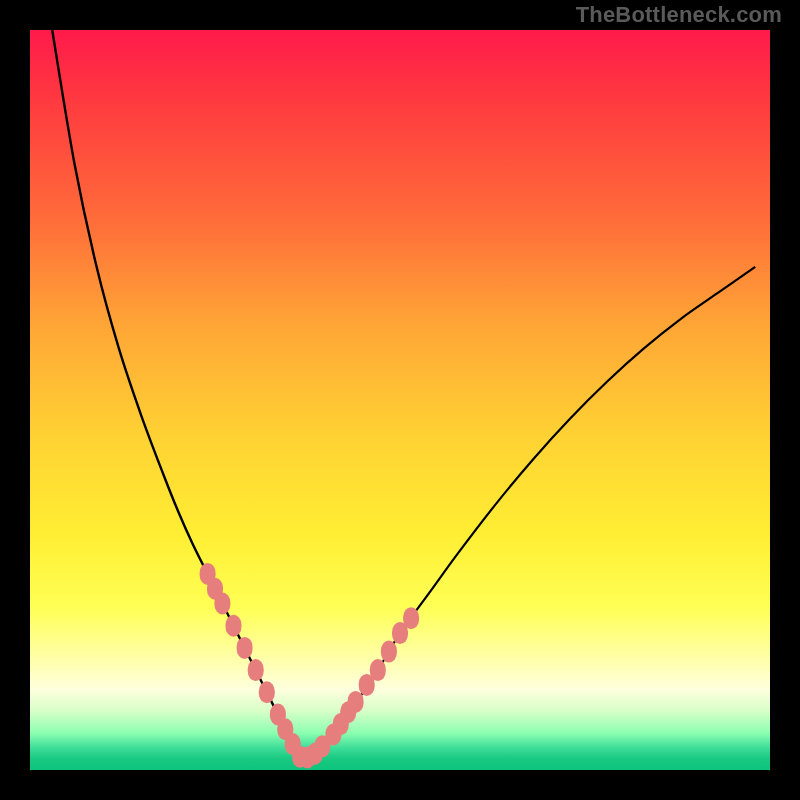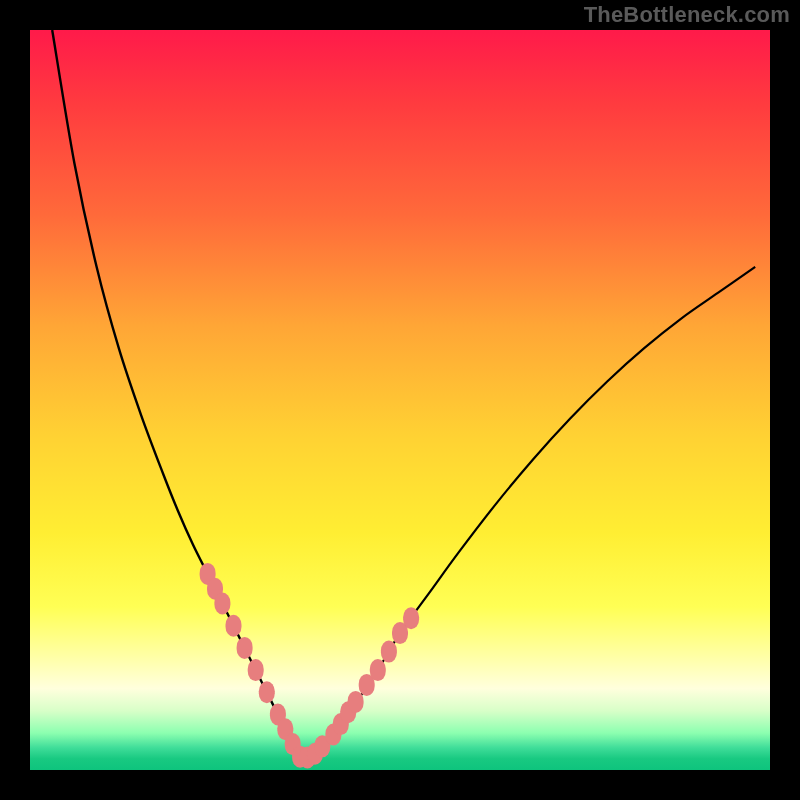--- a/index.html
+++ b/index.html
@@ -37,21 +37,21 @@
       #d8ffc8 92%,
       #8cffb0 95%,
       #3fdd99 97%,
       #18c981 98.5%,
       #0ec47d 100%
     );
   }
   .watermark {
     position: absolute;
     top: 2px;
-    right: 10px;
+    right: 18px;
     font-family: Arial, Helvetica, sans-serif;
     font-size: 22px;
     font-weight: 600;
     color: #5a5a5a;
     letter-spacing: 0.2px;
   }
   svg.curves {
     position: absolute;
     left: 0;
     top: 0;

